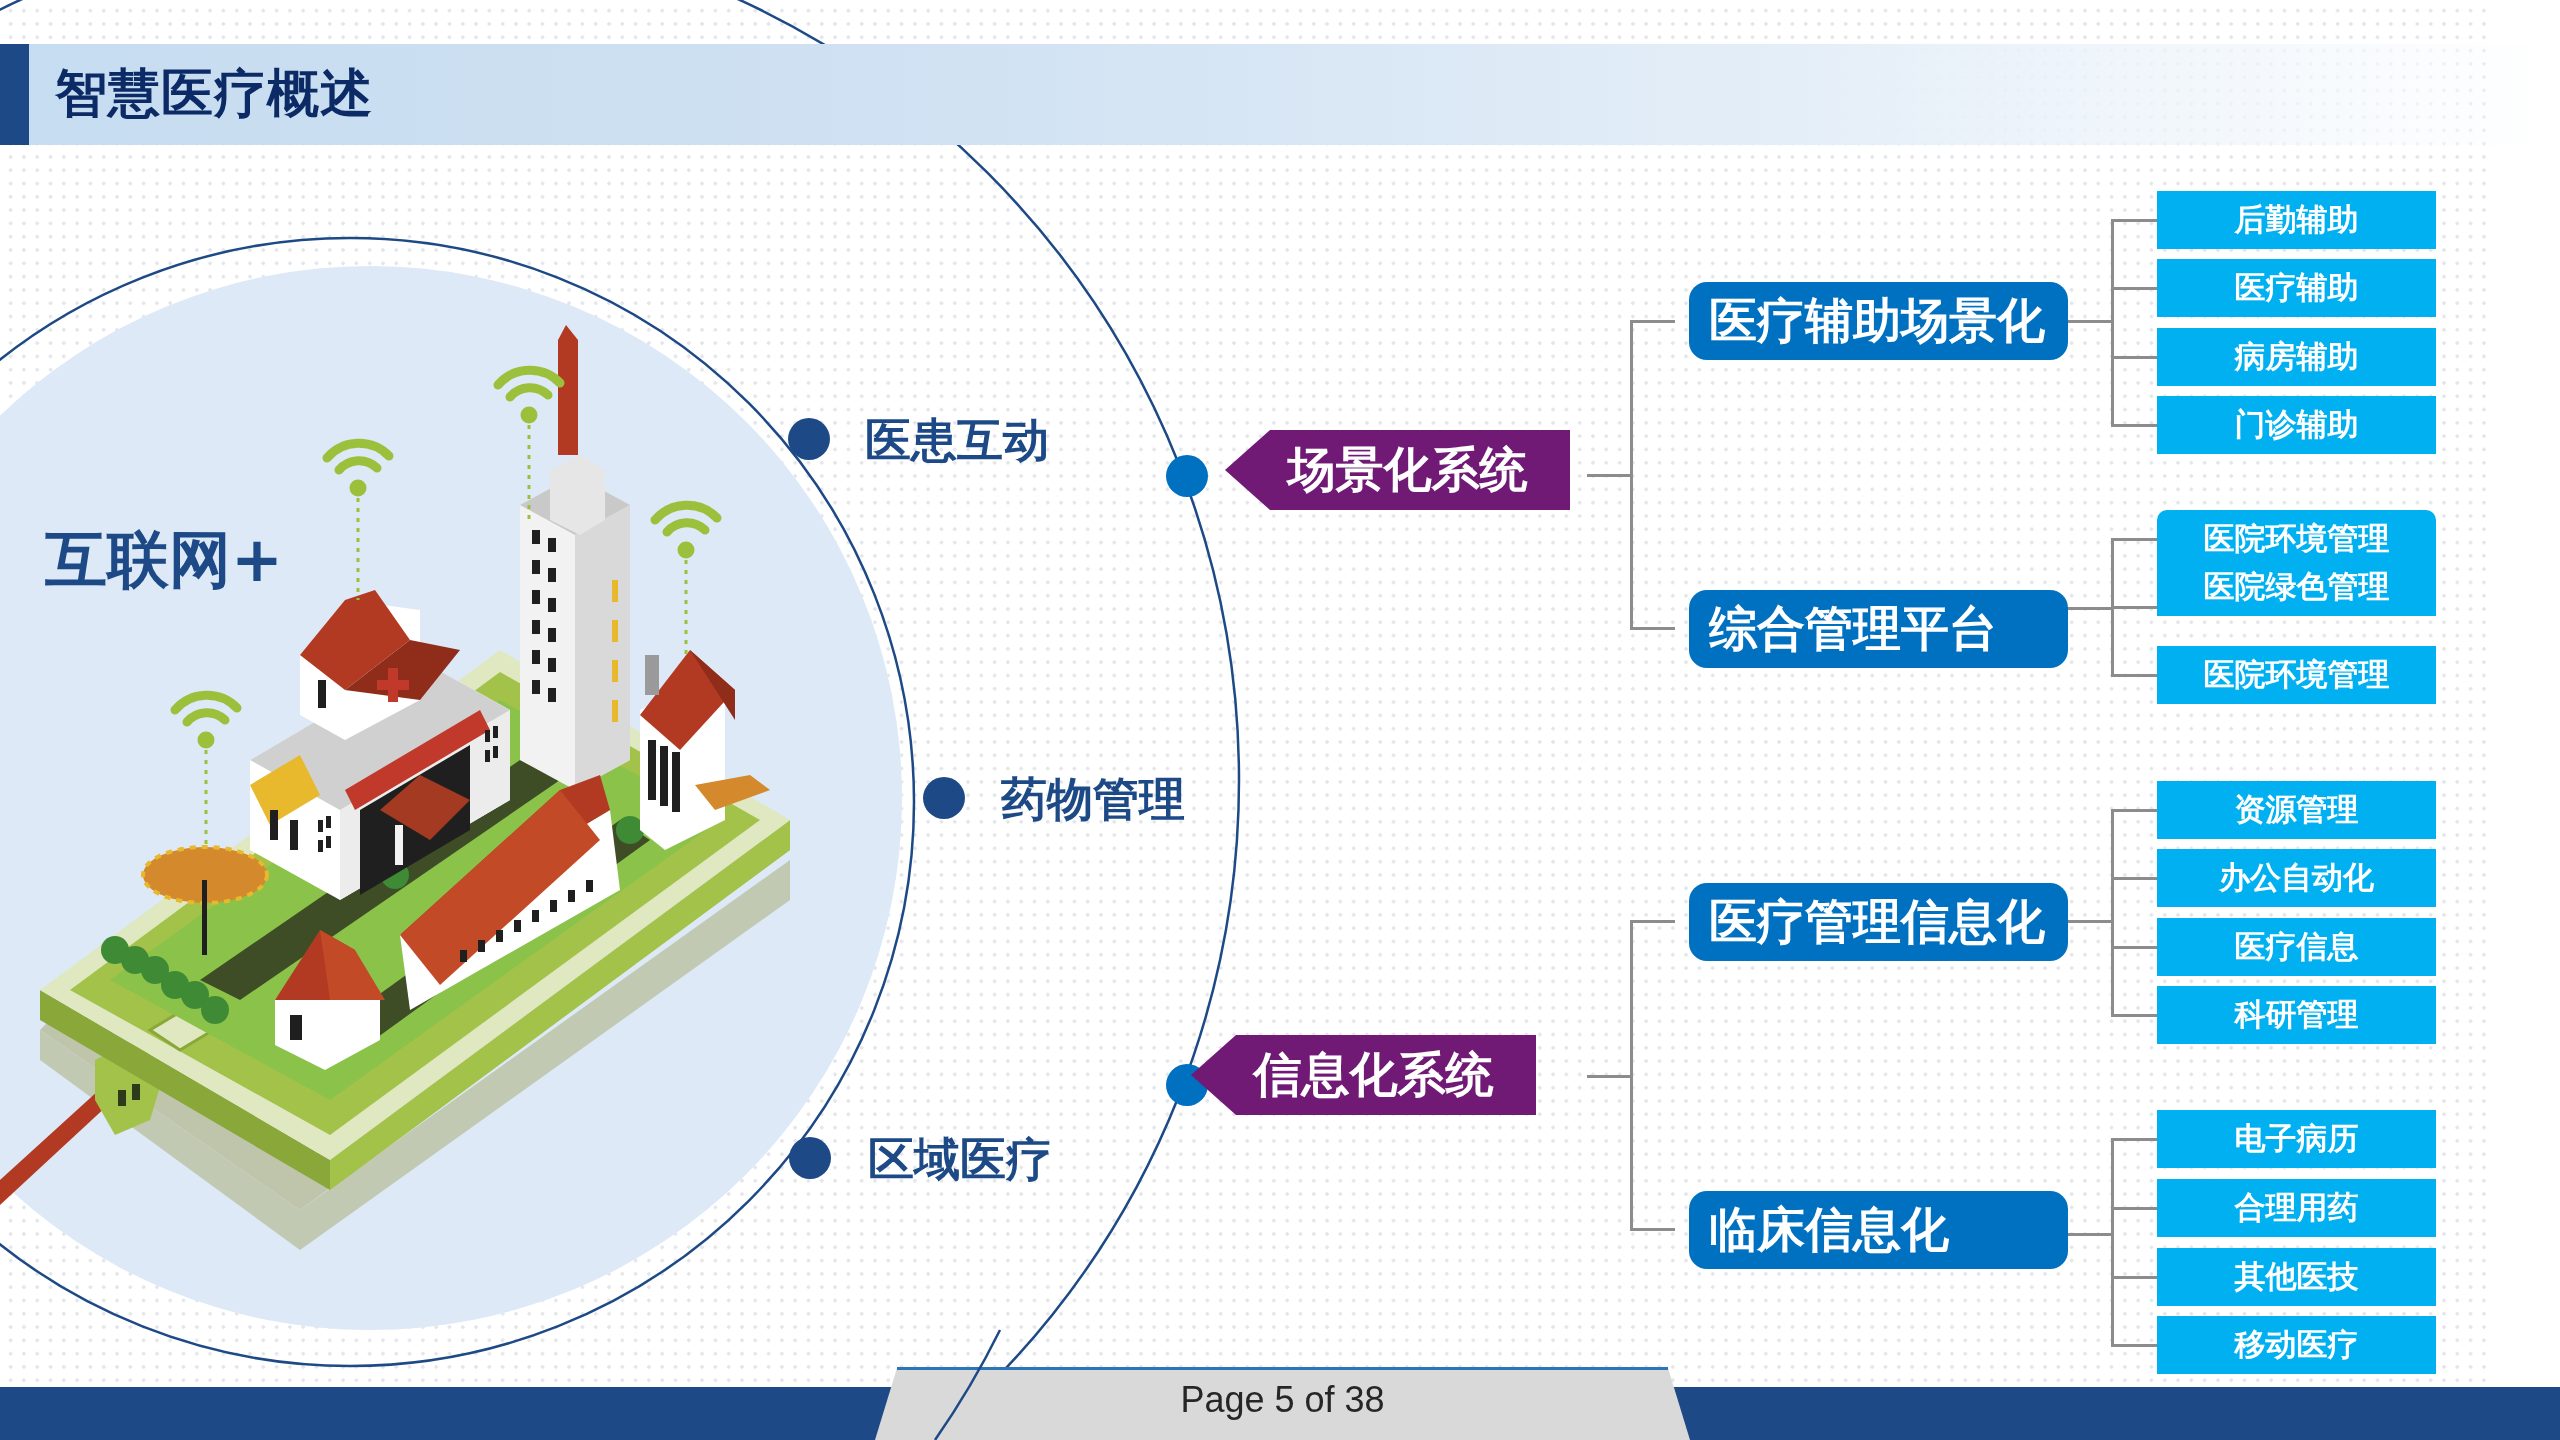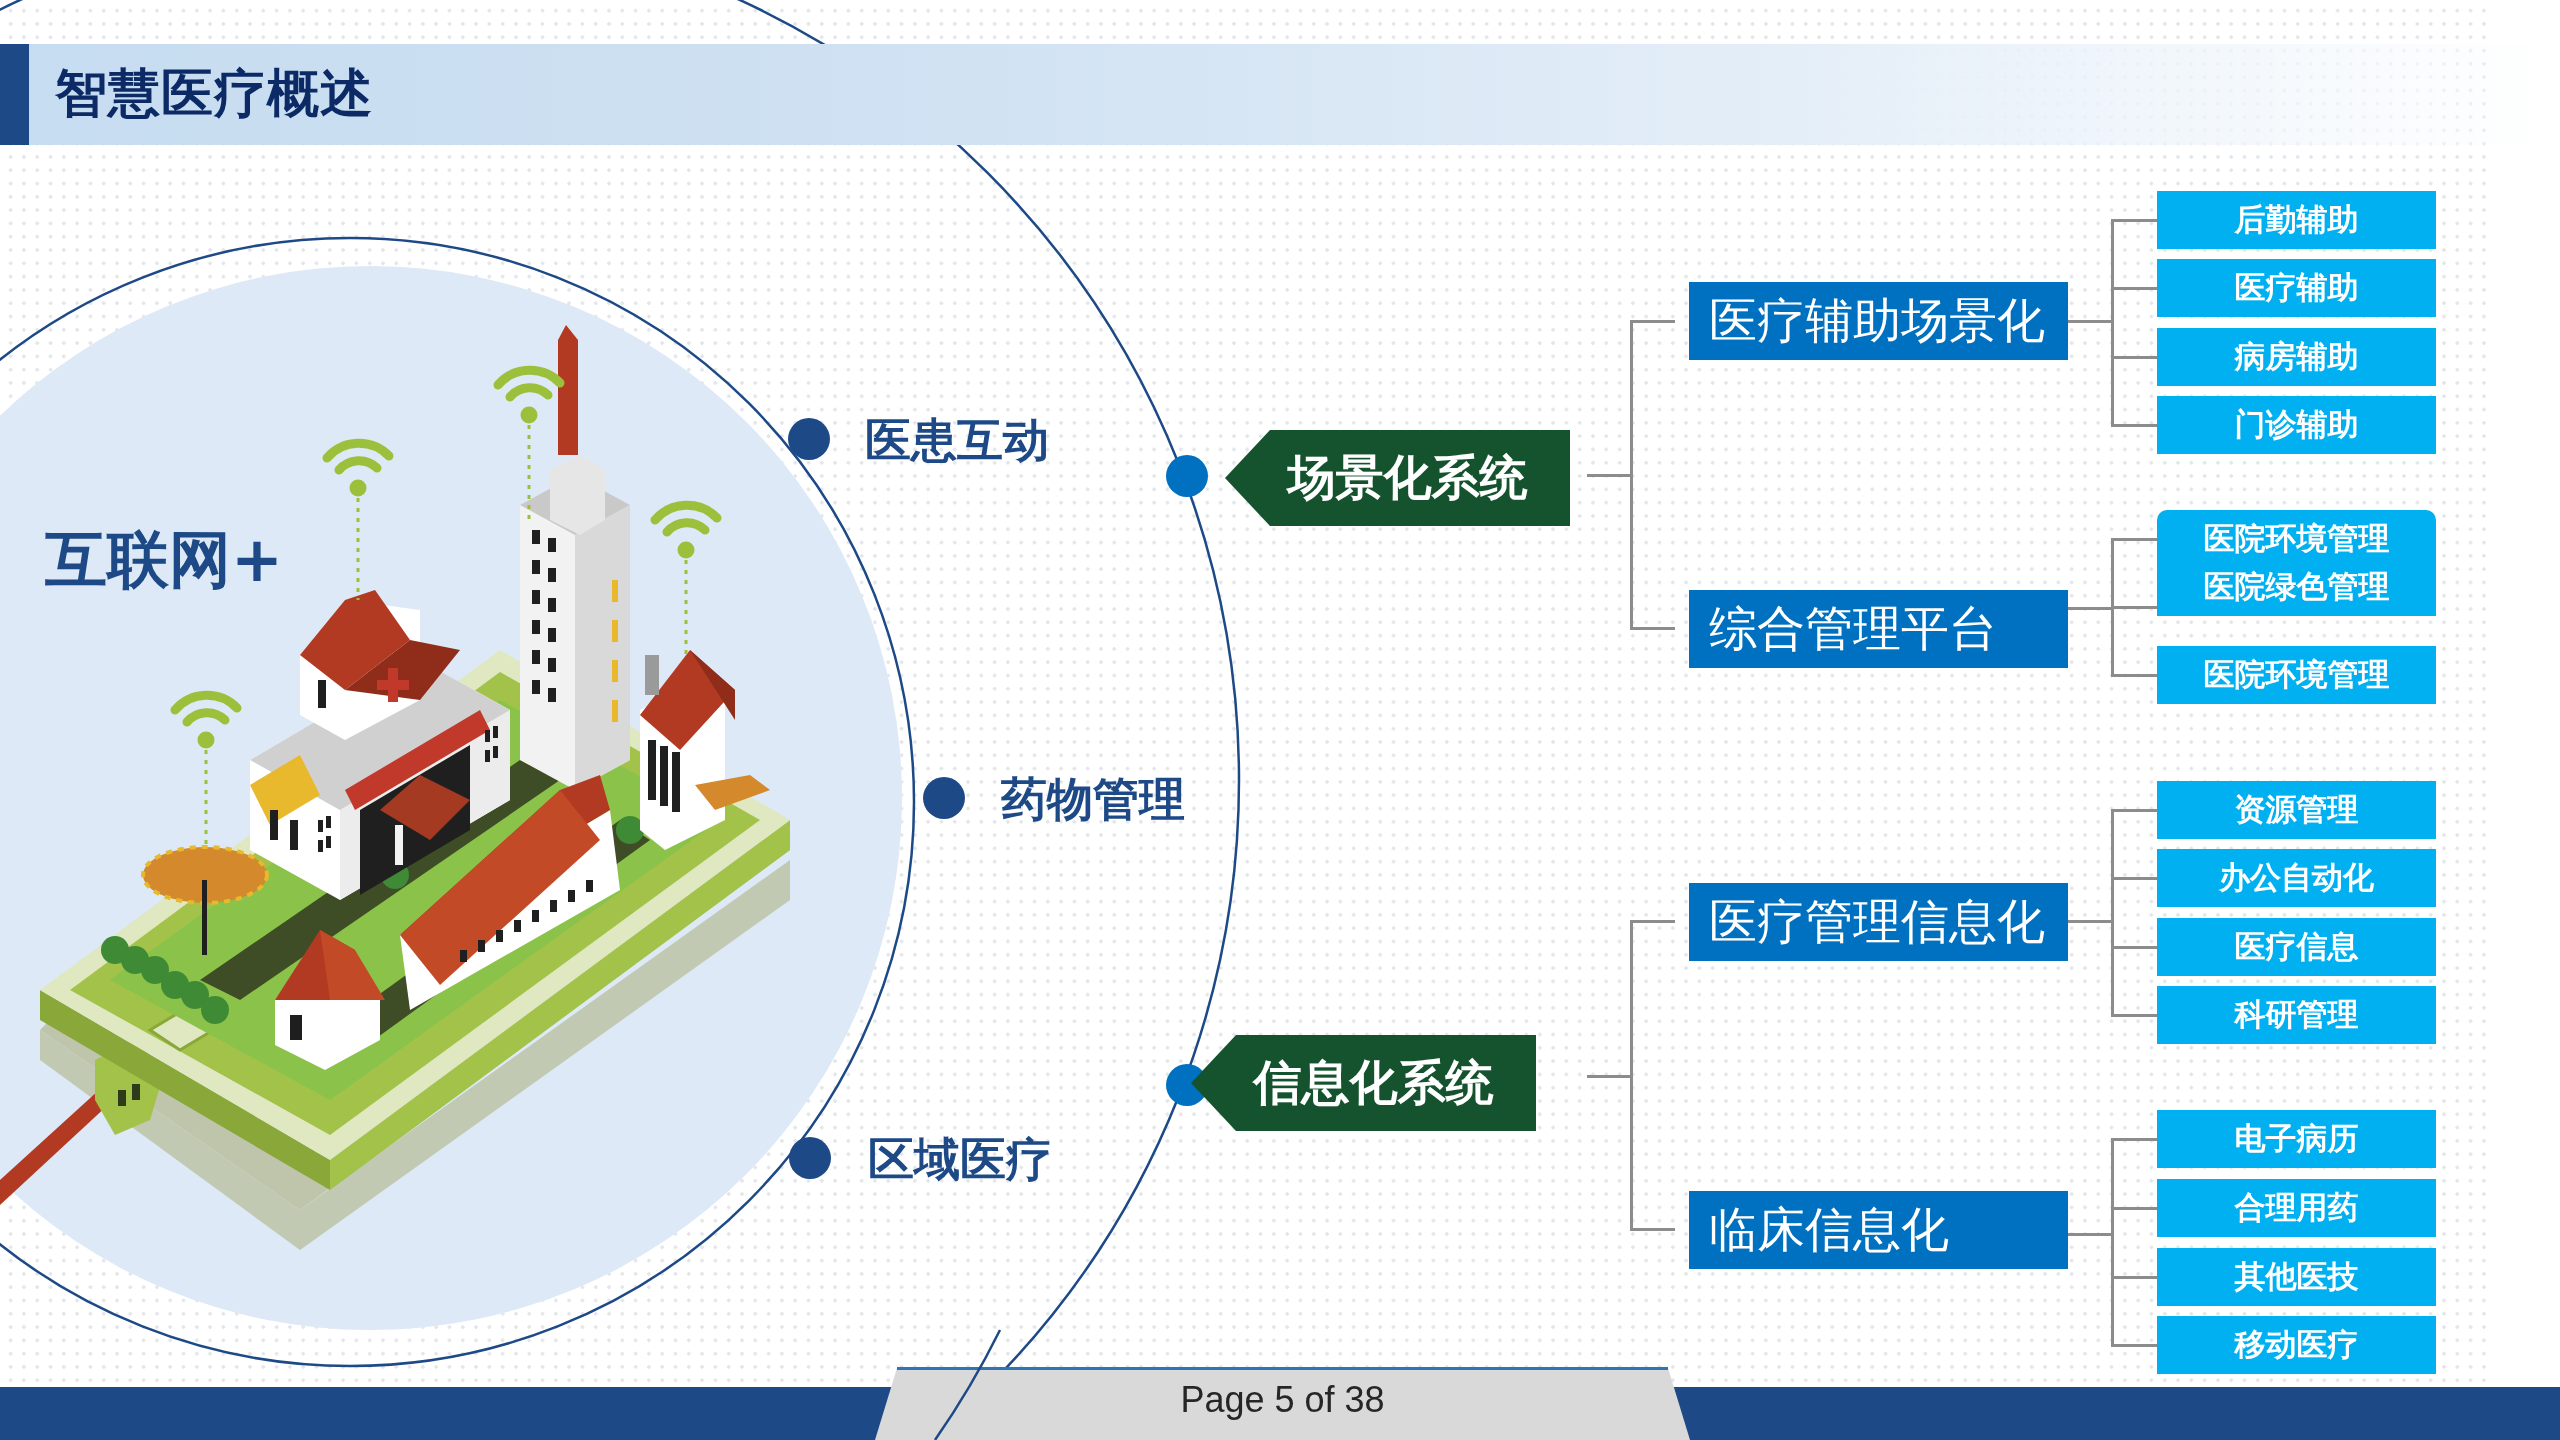--- a/index.html
+++ b/index.html
@@ -9,24 +9,24 @@
     background-size:13.3px 13.3px;background-position:4px 4px;}
   .header-band{position:absolute;left:0;top:44px;width:2560px;height:101px;
     background:linear-gradient(90deg,#c6dcf0 0%,#cfe1f2 35%,#e4eef8 70%,rgba(248,251,254,0.6) 95%,rgba(255,255,255,0) 100%);}
   .header-bar{position:absolute;left:0;top:44px;width:29px;height:101px;background:#1d4a86;}
   .page-title{position:absolute;left:55px;top:62px;font-size:52px;font-weight:bold;color:#0c2a66;letter-spacing:1px;line-height:62px;}
   svg.bg{position:absolute;left:0;top:0;}
   .subject{position:absolute;left:45px;top:520px;font-size:62px;font-weight:bold;color:#1d4a86;line-height:80px;}
   .ring-label{position:absolute;font-size:46px;font-weight:bold;color:#1d4a86;line-height:56px;}
   .ring-dot{position:absolute;width:42px;height:42px;border-radius:50%;background:#1d4a86;}
   .sys-dot{position:absolute;width:42px;height:42px;border-radius:50%;background:#0070c0;}
-  .sys-label{position:absolute;height:96px;width:345px;background:#14532d;color:#fff;font-size:48px;font-weight:bold;
+  .sys-label{position:absolute;height:80px;width:345px;background:#701a75;color:#fff;font-size:48px;font-weight:bold;
     clip-path:polygon(0 50%,45px 0,100% 0,100% 100%,45px 100%);display:flex;align-items:center;justify-content:center;padding-left:20px;box-sizing:border-box;}
-  .l2{position:absolute;left:1689px;width:379px;height:78px;background:#0070c0;color:#fff;font-size:48px;font-weight:normal;
-    display:flex;align-items:center;padding-left:20px;box-sizing:border-box;white-space:nowrap;}
+  .l2{position:absolute;left:1689px;width:379px;height:78px;background:#0070c0;color:#fff;font-size:48px;font-weight:bold;
+    display:flex;align-items:center;padding-left:20px;box-sizing:border-box;white-space:nowrap;border-radius:18px;}
   .leaf{position:absolute;left:2157px;width:279px;height:58px;background:#00b0f0;color:#fff;font-size:31px;font-weight:bold;
     display:flex;align-items:center;justify-content:center;white-space:nowrap;}
   .line{position:absolute;background:#8c8c8c;}
   .footer-band{position:absolute;left:0;top:1387px;width:2560px;height:53px;background:#1d4a86;}
   .footer-tab{position:absolute;left:875px;top:1368px;width:815px;height:72px;background:#d9d9d9;
     clip-path:polygon(22px 0,793px 0,815px 100%,0 100%);}
   .footer-line{position:absolute;left:897px;top:1367px;width:771px;height:3px;background:#2e75b6;}
   .page-num{position:absolute;left:875px;top:1378px;width:815px;text-align:center;font-size:36px;color:#262626;font-family:"Liberation Sans",sans-serif;line-height:44px;}
 </style>
 </head>

